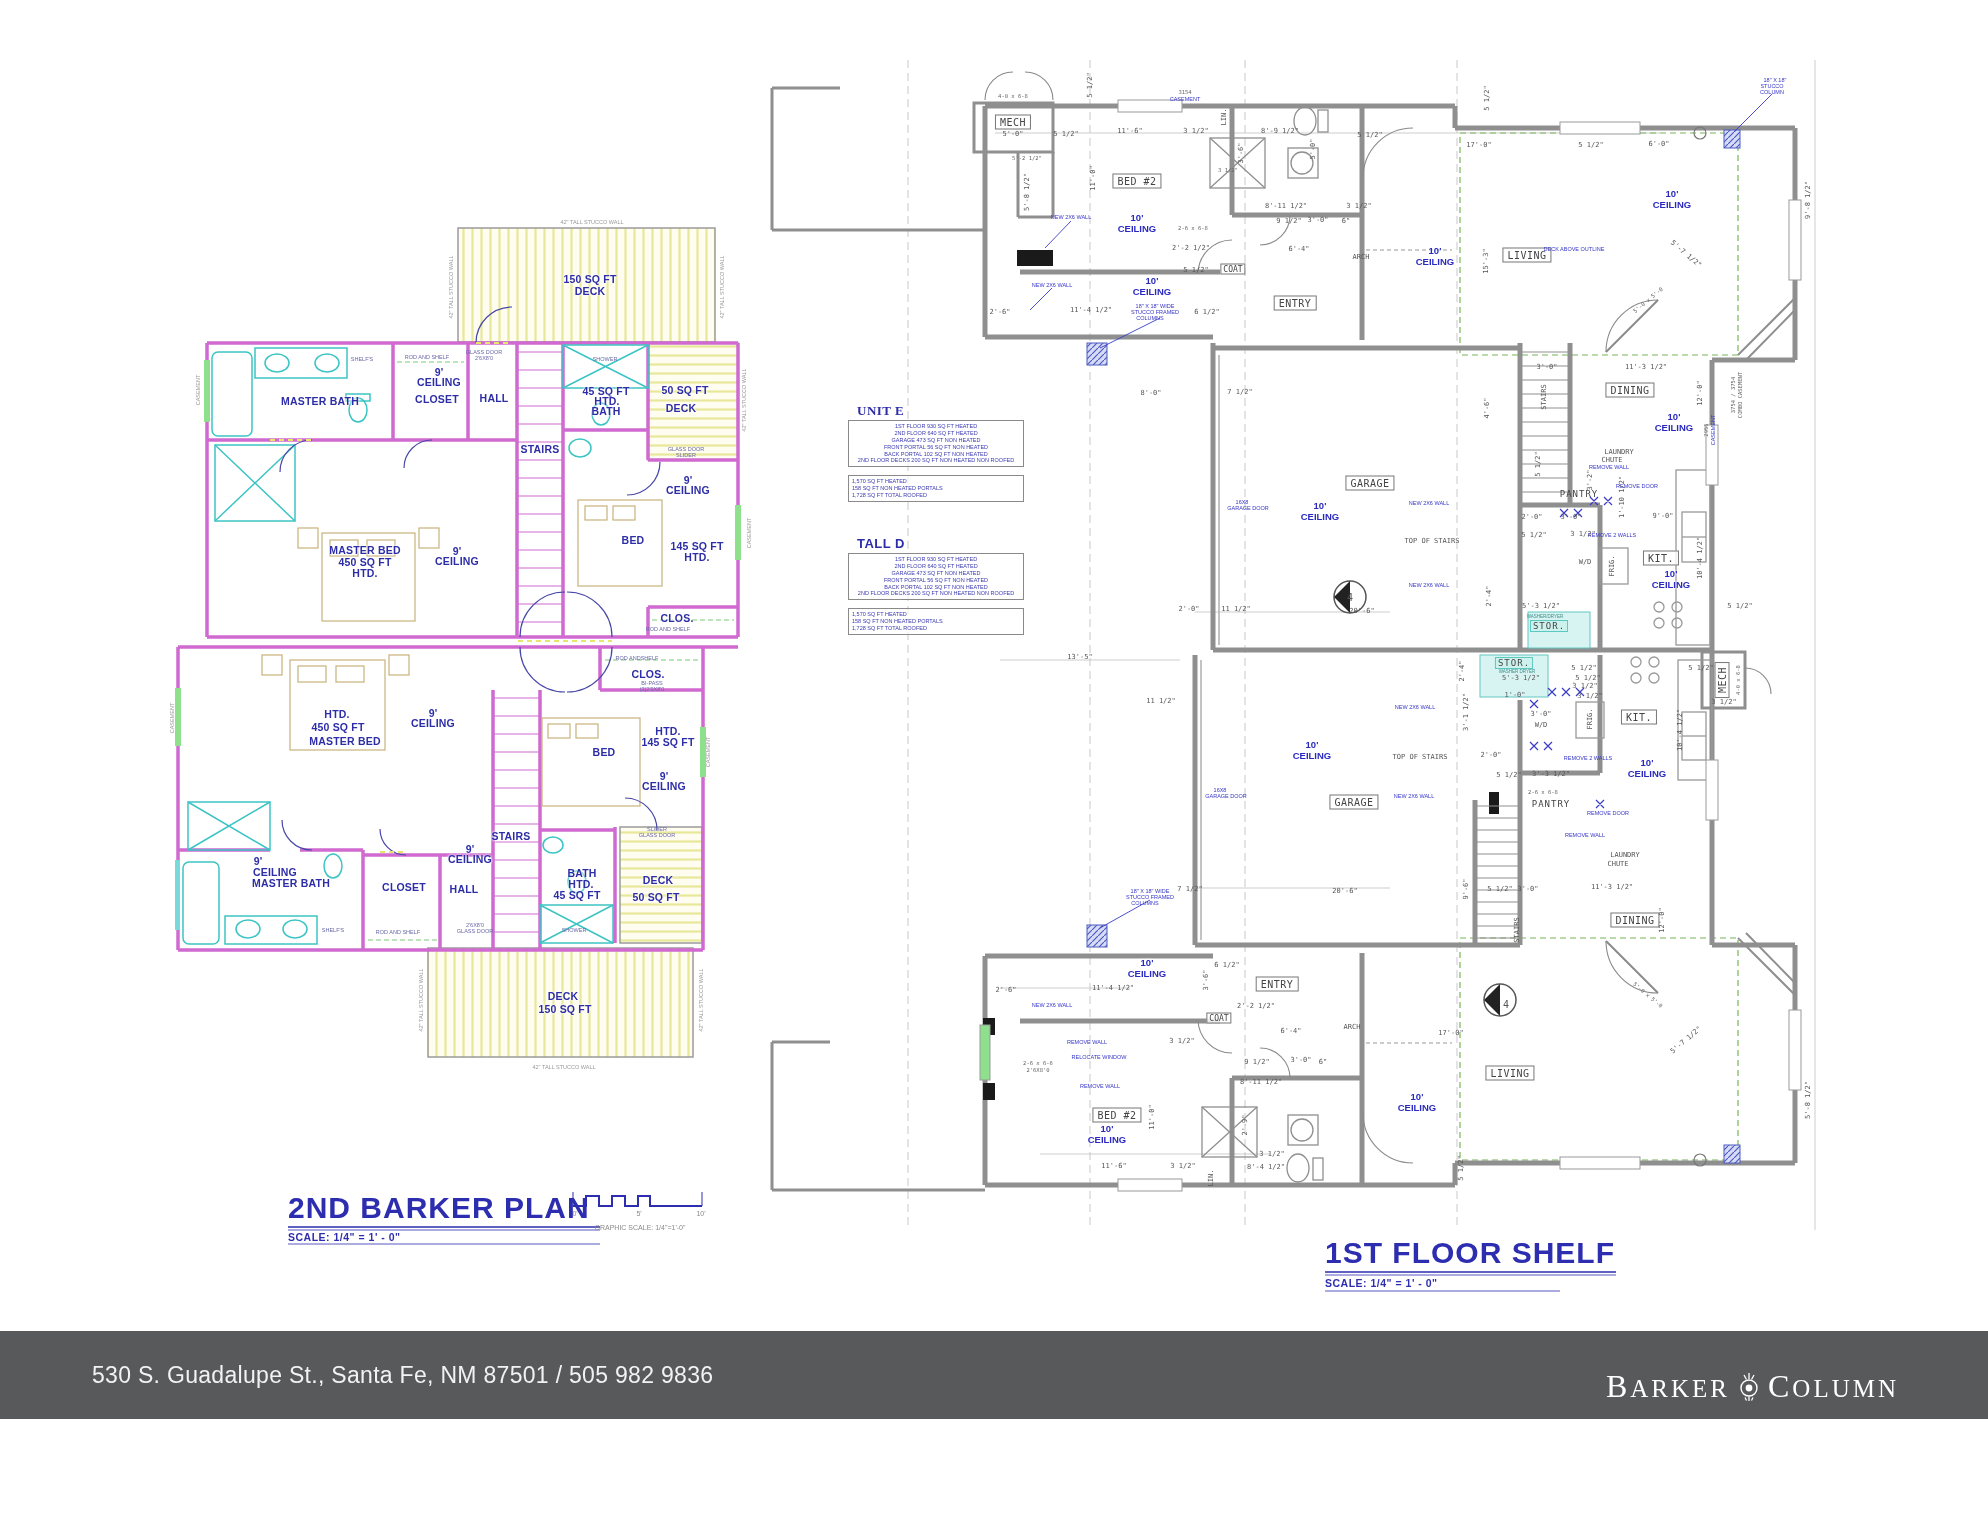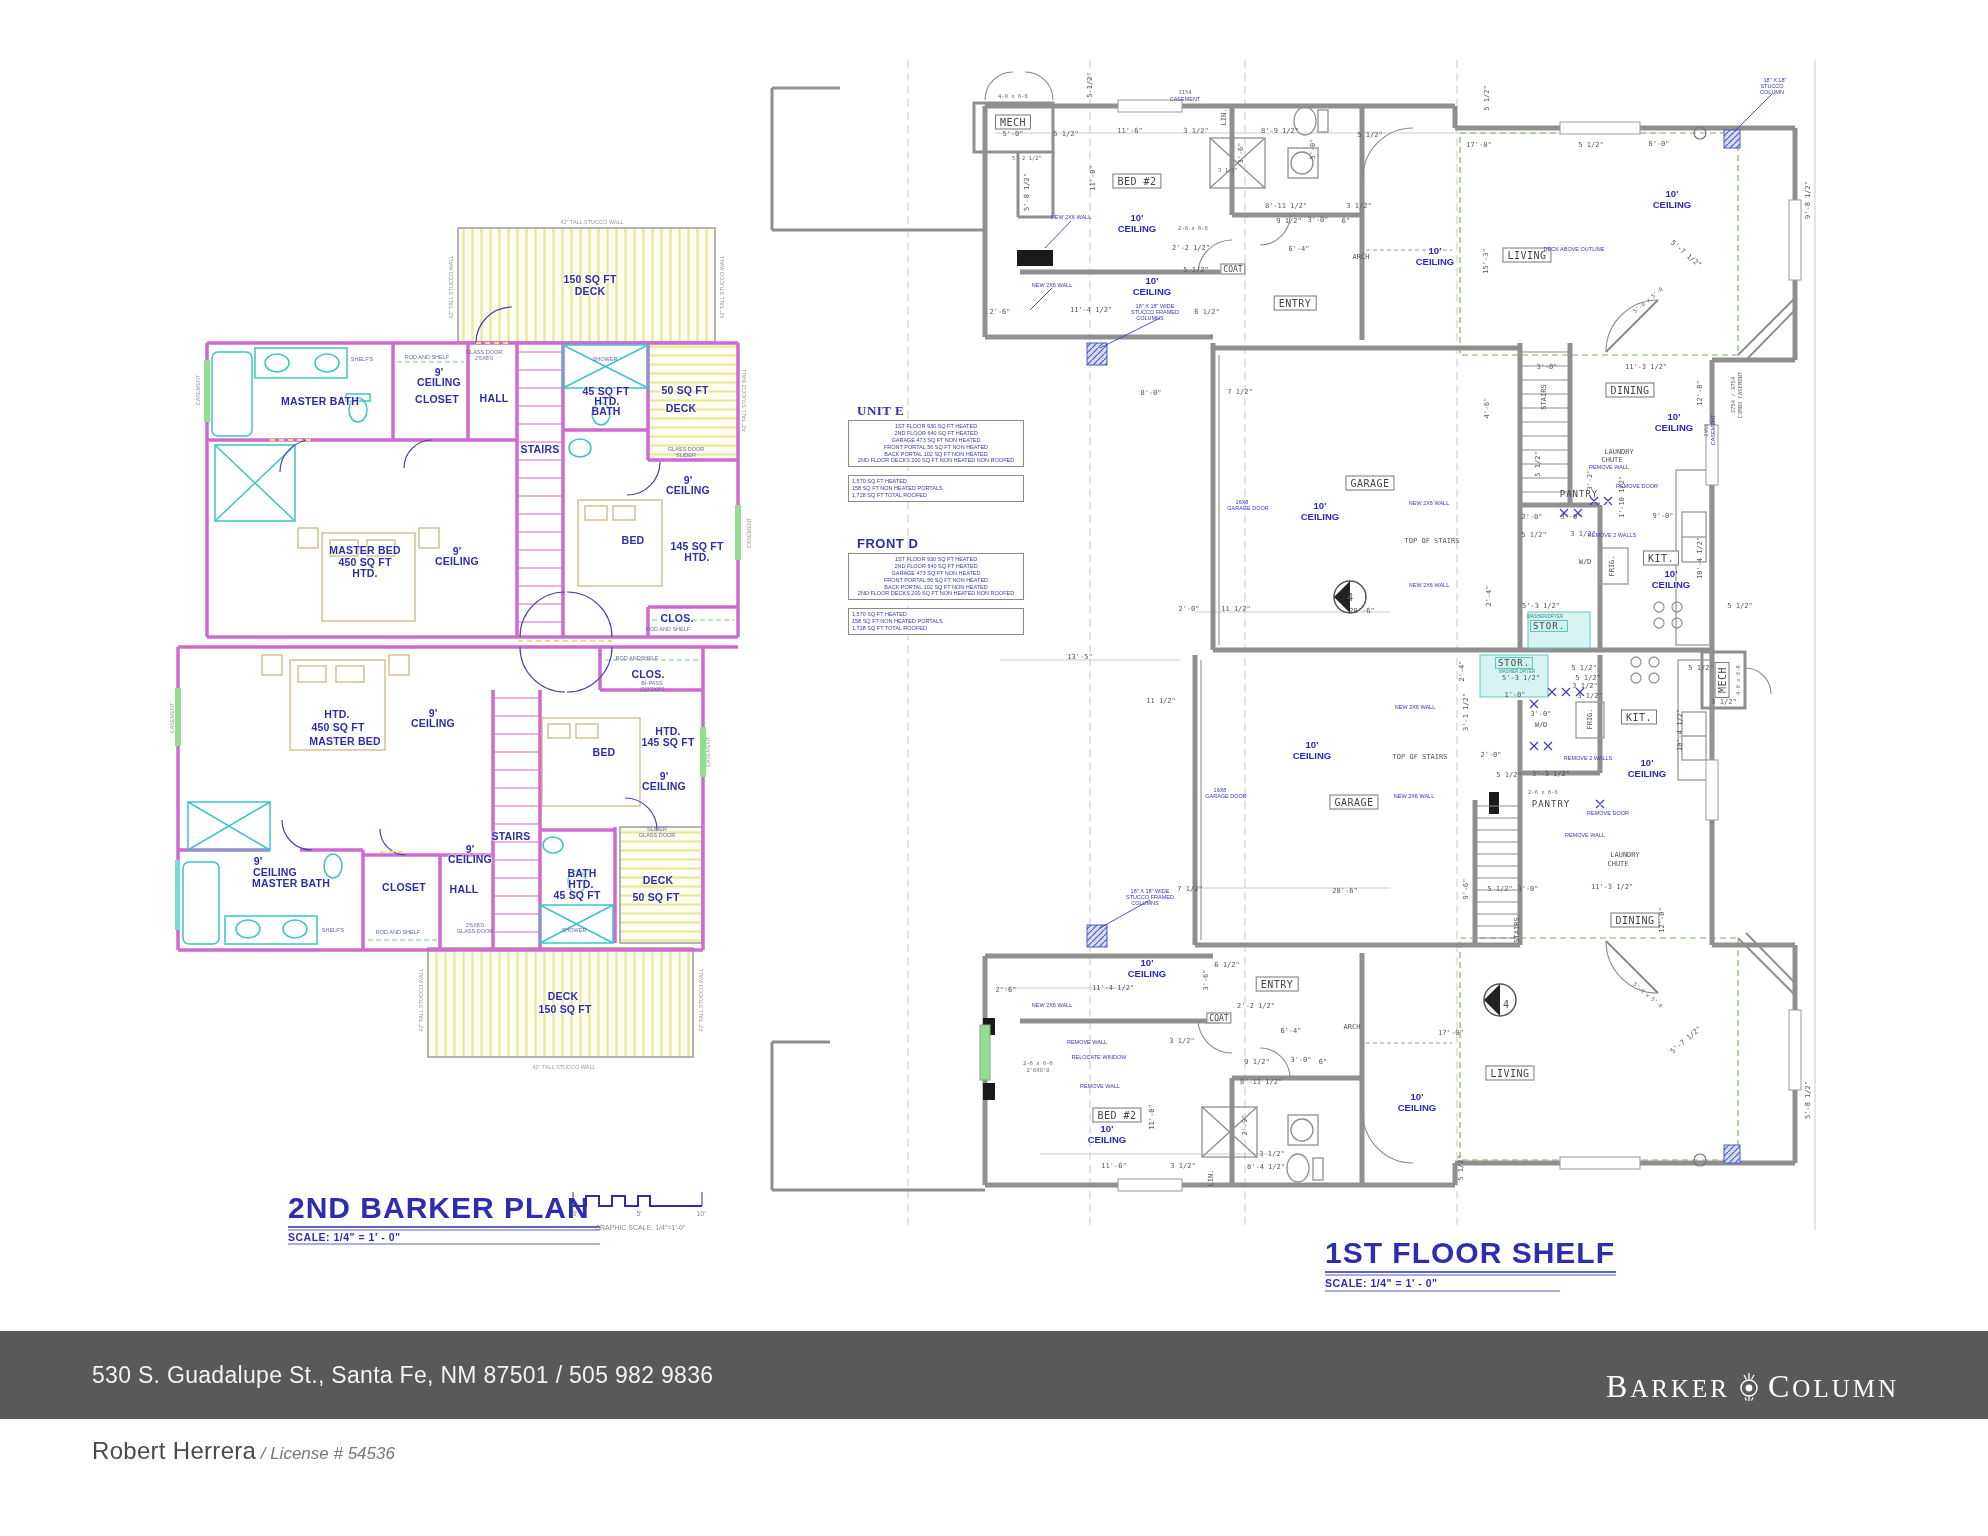--- a/index.html
+++ b/index.html
@@ -626,21 +626,21 @@
         <div>GARAGE 473 SQ FT NON HEATED</div>
         <div>FRONT PORTAL 56 SQ FT NON HEATED</div>
         <div>BACK PORTAL 102 SQ FT NON HEATED</div>
         <div>2ND FLOOR DECKS 200 SQ FT NON HEATED NON ROOFED</div>
       </div>
       <div class="unit-box totals" style="left: 848px; top: 475px;">
         <div>1,570 SQ FT HEATED</div>
         <div>158 SQ FT NON HEATED PORTALS</div>
         <div>1,728 SQ FT TOTAL ROOFED</div>
       </div>
-      <div class="unit-heading" style="left: 857px; top: 536px;">FRONT D</div>
+      <div class="unit-heading" style="left: 857px; top: 536px;">TALL D</div>
       <div class="unit-box" style="left: 848px; top: 553px;">
         <div>1ST FLOOR 930 SQ FT HEATED</div>
         <div>2ND FLOOR 640 SQ FT HEATED</div>
         <div>GARAGE 473 SQ FT NON HEATED</div>
         <div>FRONT PORTAL 56 SQ FT NON HEATED</div>
         <div>BACK PORTAL 102 SQ FT NON HEATED</div>
         <div>2ND FLOOR DECKS 200 SQ FT NON HEATED NON ROOFED</div>
       </div>
       <div class="unit-box totals" style="left: 848px; top: 608px;">
         <div>1,570 SQ FT HEATED</div>
@@ -663,19 +663,15 @@
           <circle cx="13" cy="16" r="8" fill="none" stroke="#fff" stroke-width="1.4"></circle>
           <circle cx="13" cy="16" r="3.4" fill="#fff"></circle>
           <path d="M13,1 V7 M8,3 L10.5,7.5 M18,3 L15.5,7.5 M13,24.5 V29 M9,25.5 L10.5,28.5 M17,25.5 L15.5,28.5" stroke="#fff" stroke-width="1.3" fill="none"></path>
         </svg>
       </span>
       <span class="brand-word">COLUMN</span>
     </div>
   </div>
   <div class="agents">
     <div class="agent left">
-      <div>
-        <span class="agent-name">Robert Herrera</span>
-        <span class="agent-license">/ License # 54536</span>
-      </div>
     </div>
   </div>
 </div>
 
 </body></html>

